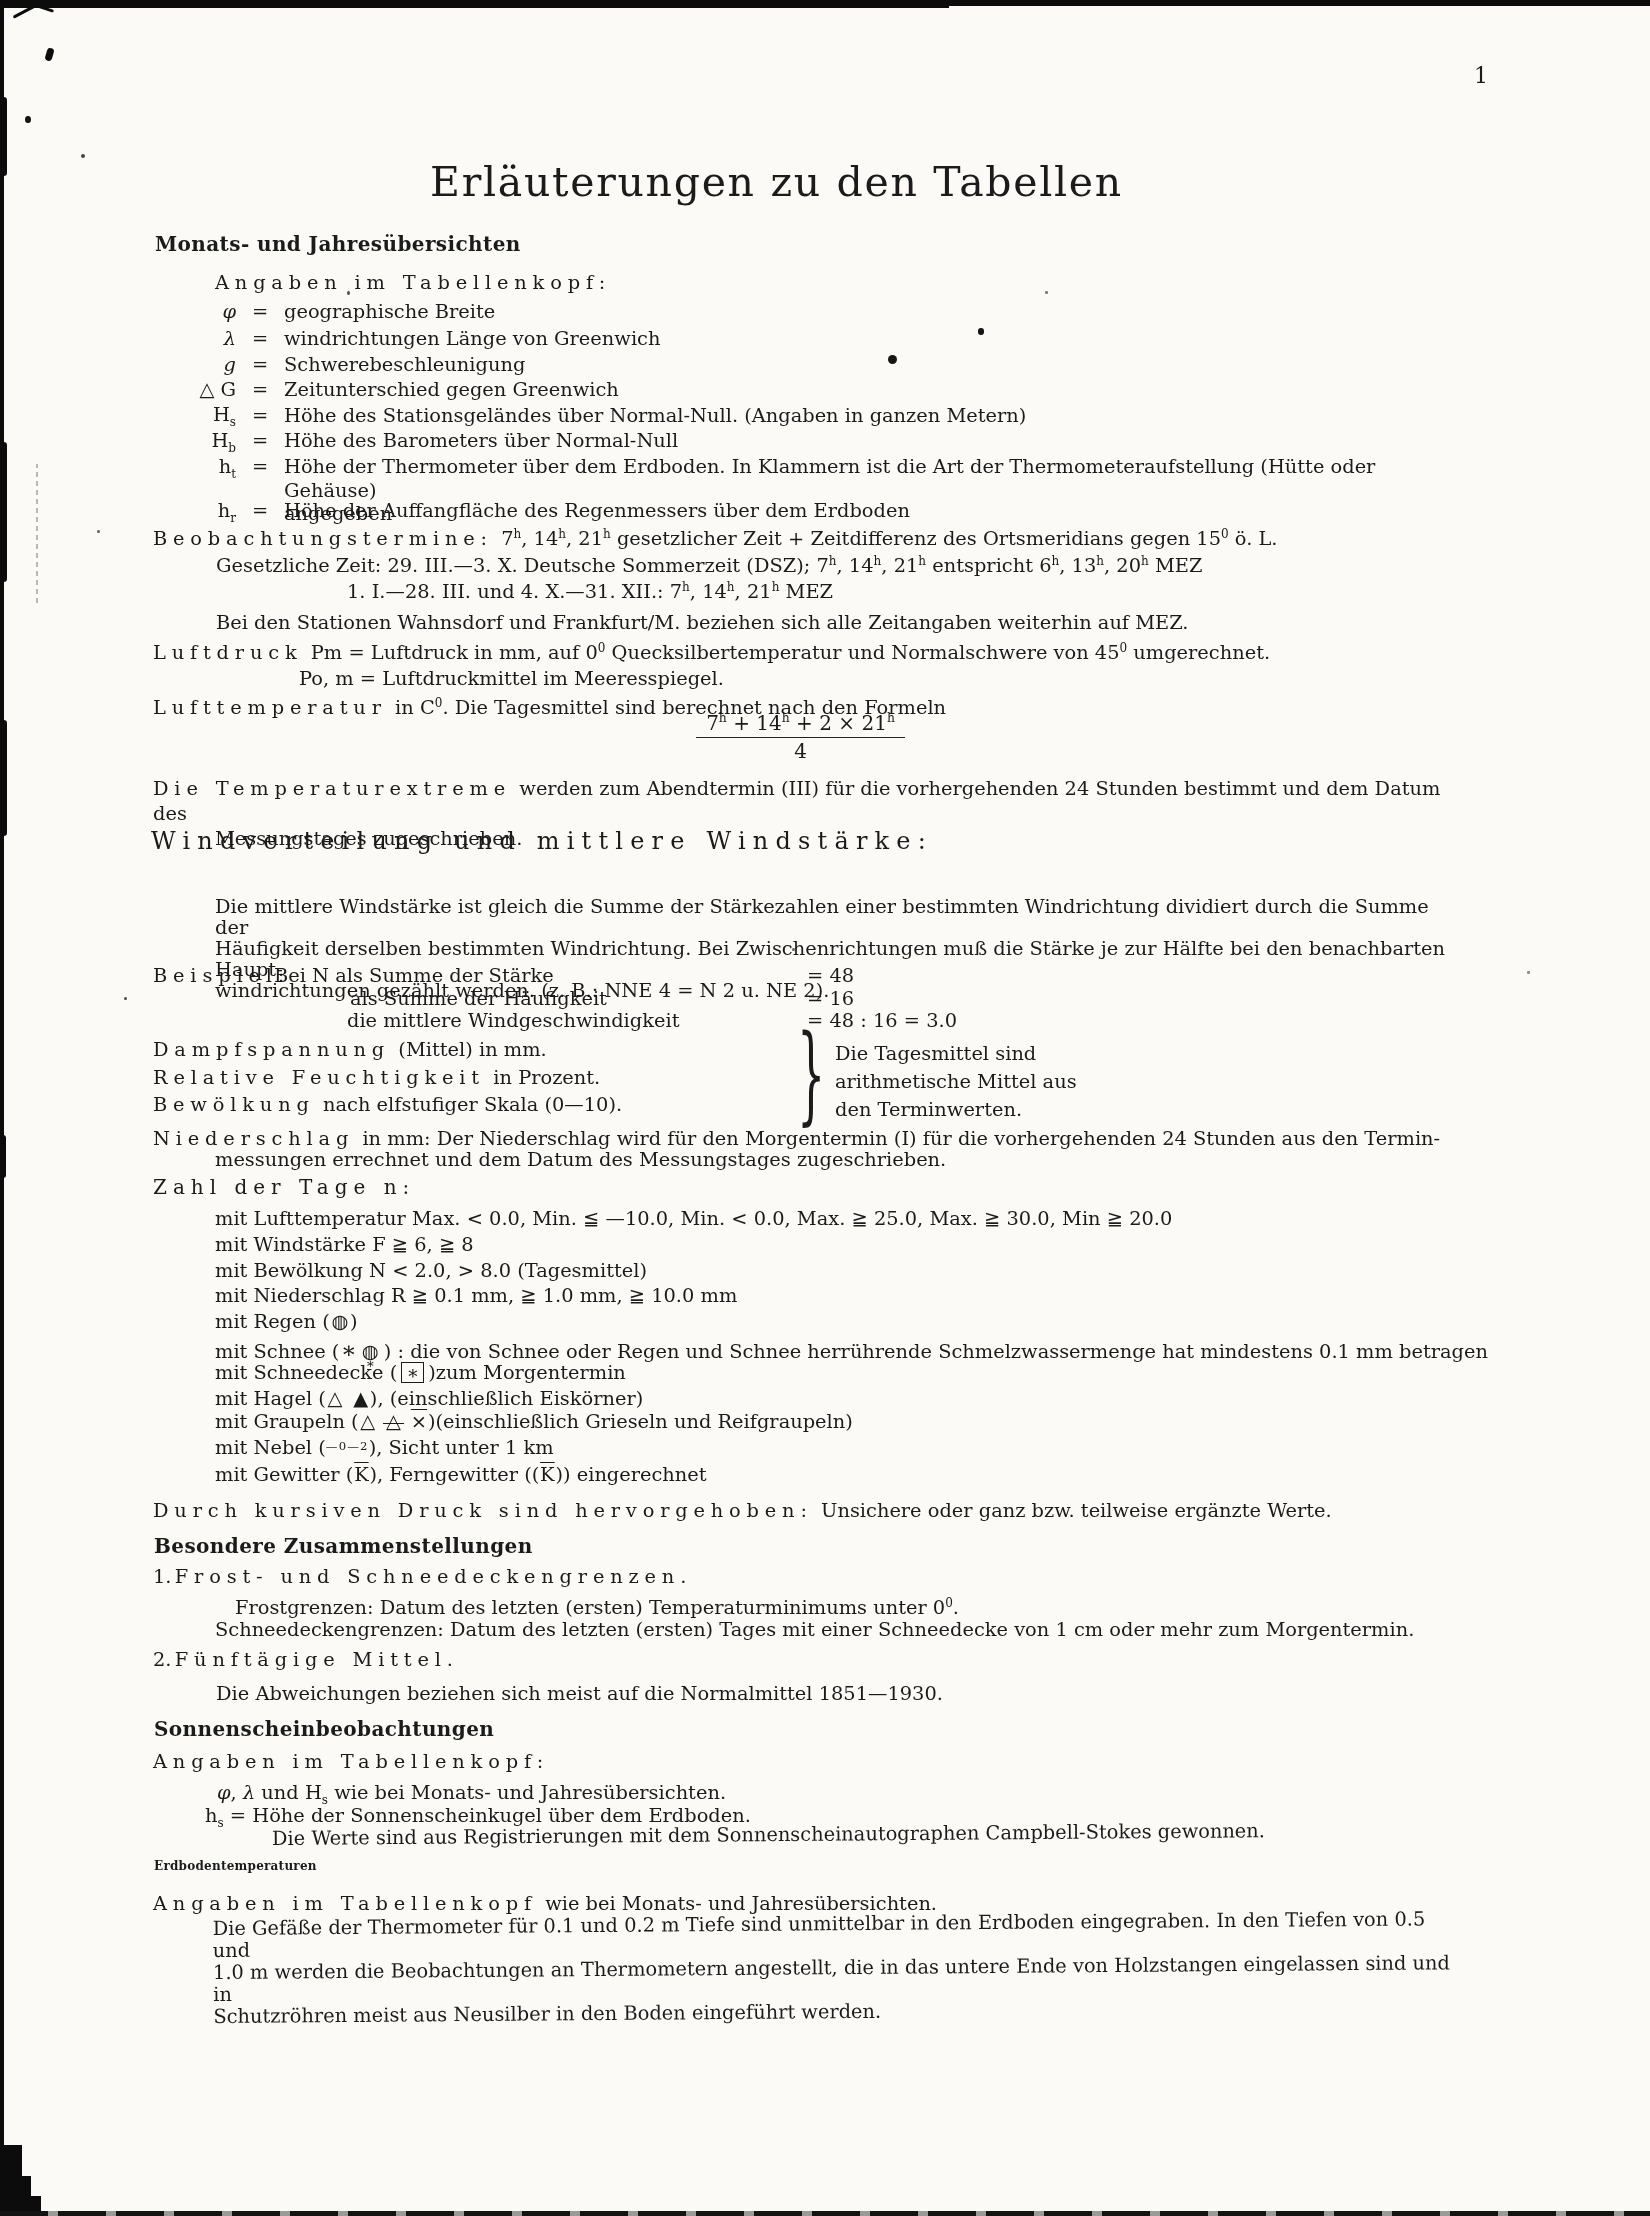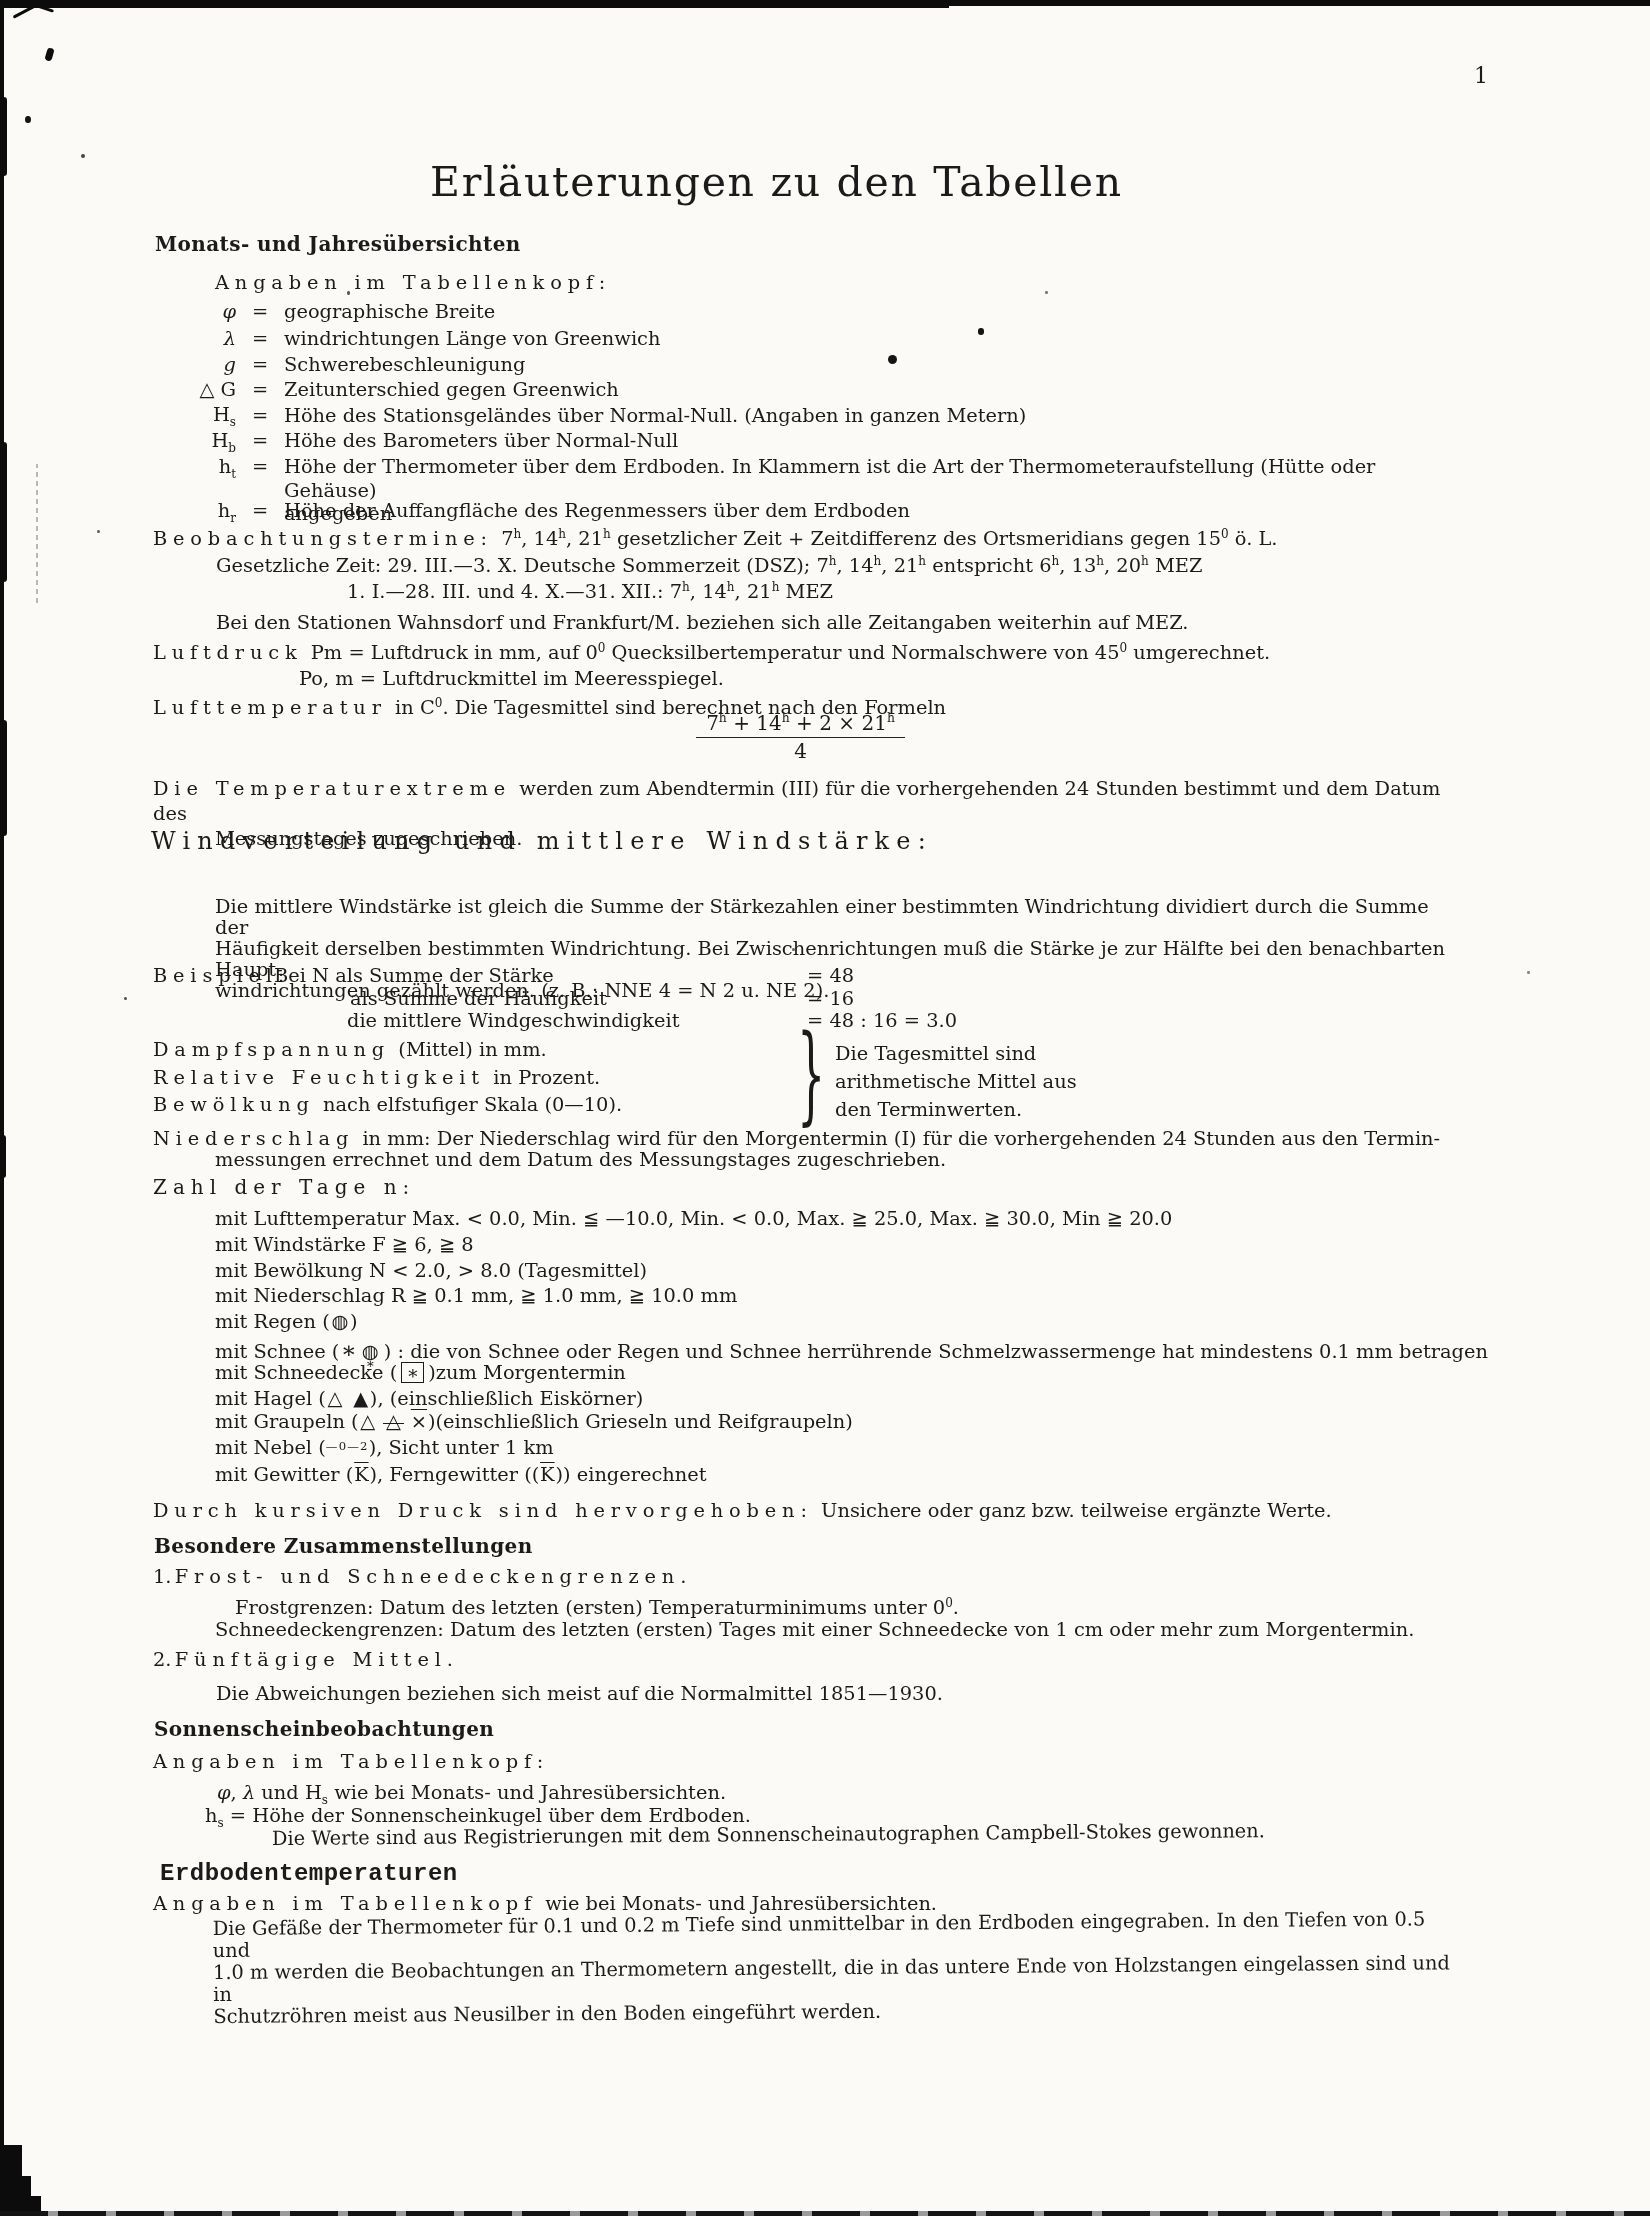--- a/index.html
+++ b/index.html
@@ -235,20 +235,20 @@
     <span>2.</span><span class="spaced" style="margin-left:3.3px;">Fünftägige Mittel.</span>
   </div>
   <div class="ln" style="left:216px;top:1682px;">Die Abweichungen beziehen sich meist auf die Normalmittel 1851—1930.</div>
 
   <div class="ln bold" style="left:154px;top:1717px;font-size:20px;">Sonnenscheinbeobachtungen</div>
   <div class="ln spaced" style="left:153px;top:1750px;">Angaben im Tabellenkopf:</div>
   <div class="ln" style="left:217px;top:1781px;"><i>φ</i>, <i>λ</i> und H<sub>s</sub> wie bei Monats- und Jahresübersichten.</div>
   <div class="ln" style="left:205px;top:1804px;">h<sub>s</sub> = Höhe der Sonnenscheinkugel über dem Erdboden.</div>
   <div class="ln tilt" style="left:272px;top:1827px;">Die Werte sind aus Registrierungen mit dem Sonnenscheinautographen Campbell-Stokes gewonnen.</div>
 
-  <div class="ln bold" style="left:160px;top:1859px;font-size:24px;font-family:Liberation Mono, monospace;">Erdbodentemperaturen</div>
+  <div class="ln bold" style="left:154px;top:1859px;font-size:12px;">Erdbodentemperaturen</div>
   <div class="ln" style="left:153px;top:1892px;">
     <span class="spaced">Angaben im Tabellenkopf</span><span>wie bei Monats- und Jahresübersichten.</span>
   </div>
   <div class="ln wrap tilt" style="left:213px;top:1918px;width:1238px;line-height:22px;">Die Gefäße der Thermometer für 0.1 und 0.2 m Tiefe sind unmittelbar in den Erdboden eingegraben. In den Tiefen von 0.5 und<br>1.0 m werden die Beobachtungen an Thermometern angestellt, die in das untere Ende von Holzstangen eingelassen sind und in<br>Schutzröhren meist aus Neusilber in den Boden eingeführt werden.</div>
 
 </div>
 
 
 </body></html>

